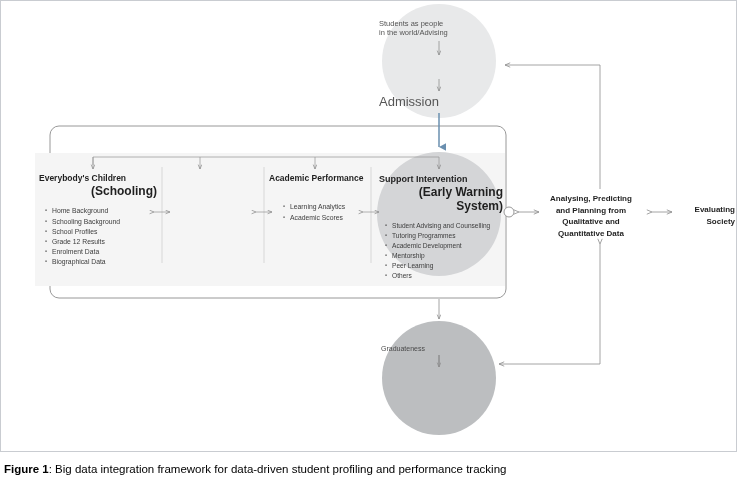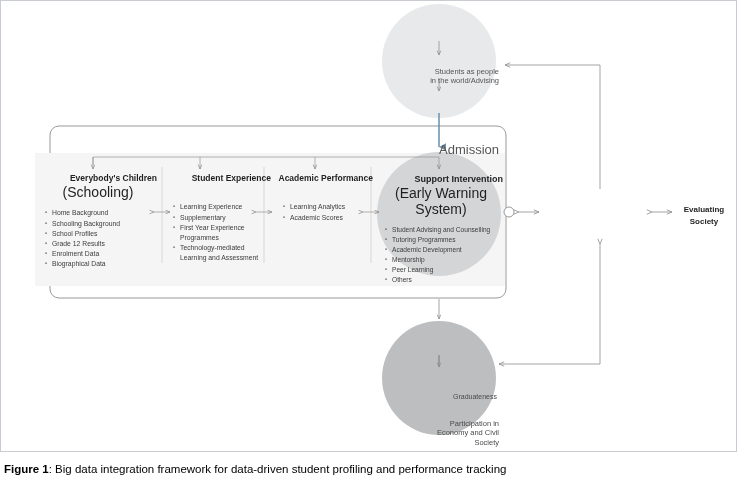--- a/index.html
+++ b/index.html
@@ -7,35 +7,35 @@
     width:737px;height:488px;position:relative;overflow:hidden;
     font-family:"Liberation Sans","DejaVu Sans",sans-serif;
     color:#3a3a3a;
   }
   #figure-frame{
     position:absolute;left:0;top:0;width:737px;height:452px;
     border:1px solid #c9ccd1;box-sizing:border-box;background:#fff;
   }
   #svg-layer{position:absolute;left:0;top:0;width:737px;height:452px;}
 
-  .node-text{position:absolute;text-align:right;line-height:1.25;margin-top:48px;}
+  .node-text{position:absolute;text-align:left;line-height:1.25;}
 
   
   #top-circle-label-1{left:378px;top:18px;width:120px;font-size:7.5px;color:#555;}
   #top-circle-label-2{left:378px;top:58px;width:120px;font-size:7.5px;color:#555;}
   #top-circle-label-3{left:378px;top:93px;width:120px;font-size:13px;color:#555;}
 
   
   #bottom-circle-label-1{left:380px;top:344px;width:116px;font-size:7px;color:#4a4a4a;}
   #bottom-circle-label-2{left:378px;top:370px;width:120px;font-size:7.5px;color:#4a4a4a;}
 
   
   .column{position:absolute;top:172px;}
-  .col-title{font-size:8.5px;font-weight:bold;color:#1f1f1f;text-align:right;line-height:1.35;}
-  .col-sub{font-size:14px;font-weight:normal;color:#1f1f1f;text-align:center;}
+  .col-title{font-size:8.5px;font-weight:bold;color:#1f1f1f;text-align:left;line-height:1.35;}
+  .col-sub{font-size:12px;font-weight:bold;color:#1f1f1f;text-align:right;}
   .col-list{list-style:none;margin:8px 0 0 0;padding:0;}
   .col-list li{
     font-size:6.8px;color:#3c3c3c;line-height:1.5;
     padding-left:7px;position:relative;
   }
   .col-list li:before{
     content:"\25CF";position:absolute;left:0;top:0;font-size:3.4px;line-height:2.9;color:#3c3c3c;
   }
   #col-everybody{left:38px;width:118px;}
   #col-everybody .col-list{margin-left:6px;}
@@ -48,21 +48,21 @@
   #col-support .col-list{margin-left:6px;}
   #col-support .col-list li{font-size:6.6px;}
 
   
   #analysing-label{
     position:absolute;left:532px;top:192px;width:116px;
     font-size:8px;font-weight:bold;color:#1f1f1f;text-align:center;line-height:1.45;
   }
   #evaluating-label{
     position:absolute;left:672px;top:203px;width:62px;
-    font-size:8px;font-weight:bold;color:#1f1f1f;text-align:center;line-height:1.45;
+    font-size:8px;font-weight:bold;color:#1f1f1f;text-align:right;line-height:1.45;
   }
 
   
   #figure-caption{
     position:absolute;left:4px;top:462px;width:729px;
     font-size:11.5px;color:#000;line-height:1.3;
   }
   #figure-caption .cap-strong{font-weight:bold;}
 </style>
 </head>
@@ -145,29 +145,20 @@
     <ul class="col-list">
       <li>Home Background</li>
       <li>Schooling Background</li>
       <li>School Profiles</li>
       <li>Grade 12 Results</li>
       <li>Enrolment Data</li>
       <li>Biographical Data</li>
     </ul>
   </div>
 
-  <div class="column" id="col-experience">
-    <div class="col-title">Student Experience</div>
-    <ul class="col-list" style="margin-top:18px;">
-      <li>Learning Experience</li>
-      <li>Supplementary</li>
-      <li>First Year Experience Programmes</li>
-      <li>Technology-mediated Learning and Assessment</li>
-    </ul>
-  </div>
 
   <div class="column" id="col-support">
     <div class="col-title">Support Intervention</div>
     <div class="col-sub">(Early Warning System)</div>
     <ul class="col-list">
       <li>Student Advising and Counselling</li>
       <li>Tutoring Programmes</li>
       <li>Academic Development</li>
       <li>Mentorship</li>
       <li>Peer Learning</li>
@@ -176,30 +167,31 @@
   </div>
 
   <div class="column" id="col-academic">
     <div class="col-title">Academic Performance</div>
     <ul class="col-list" style="margin-top:18px;">
       <li>Learning Analytics</li>
       <li>Academic Scores</li>
     </ul>
   </div>
 
+  <div id="analysing-label">
+    <span>Analysing, Predicting</span><br>
+    <span>and Planning from</span><br>
+    <span>Qualitative and</span><br>
+    <span>Quantitative Data</span>
+  </div>
 
   <div id="evaluating-label">
     <span>Evaluating</span><br>
     <span>Society</span>
   </div>
 
   <div class="node-text" id="bottom-circle-label-1">Graduateness</div>
-  <div class="node-text" id="bottom-circle-label-2">
-    <span>Participation in</span><br>
-    <span>Economy and Civil</span><br>
-    <span>Society</span>
-  </div>
 
 </div>
 
 <div id="figure-caption">
   <span class="cap-strong">Figure 1</span><span>: Big data integration framework for data-driven student profiling and performance tracking</span>
 </div>
 
 </body></html>

